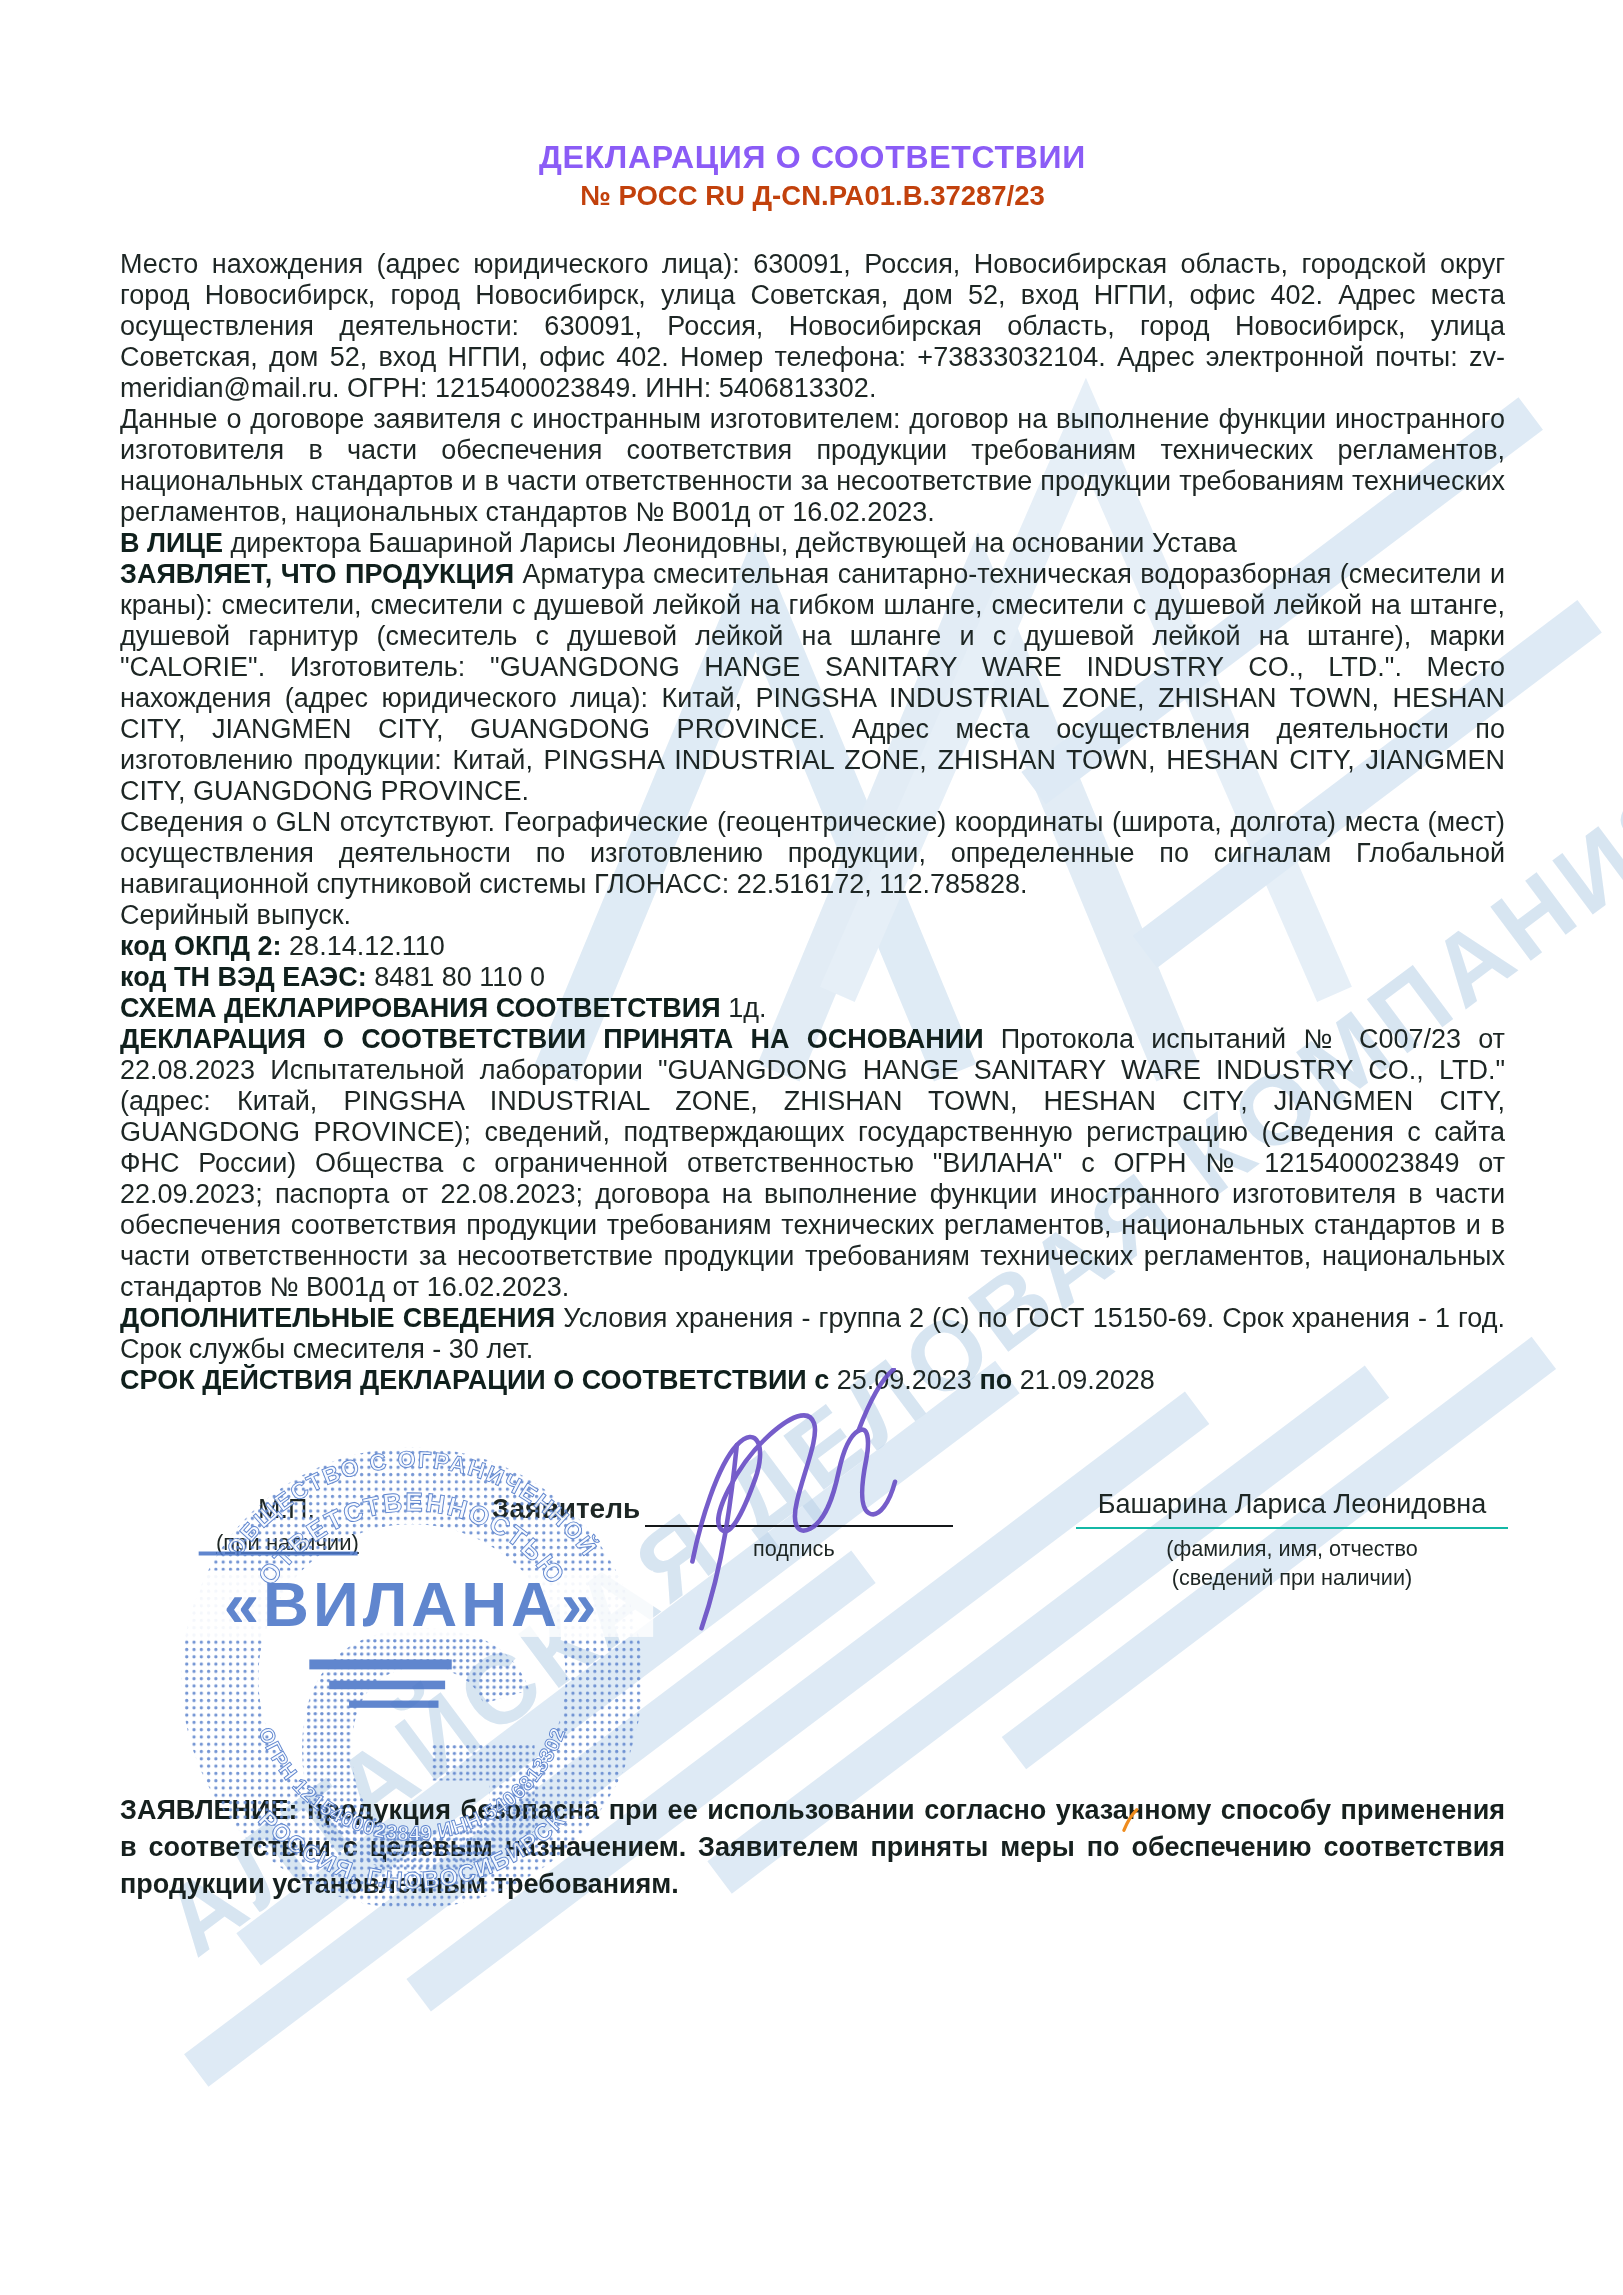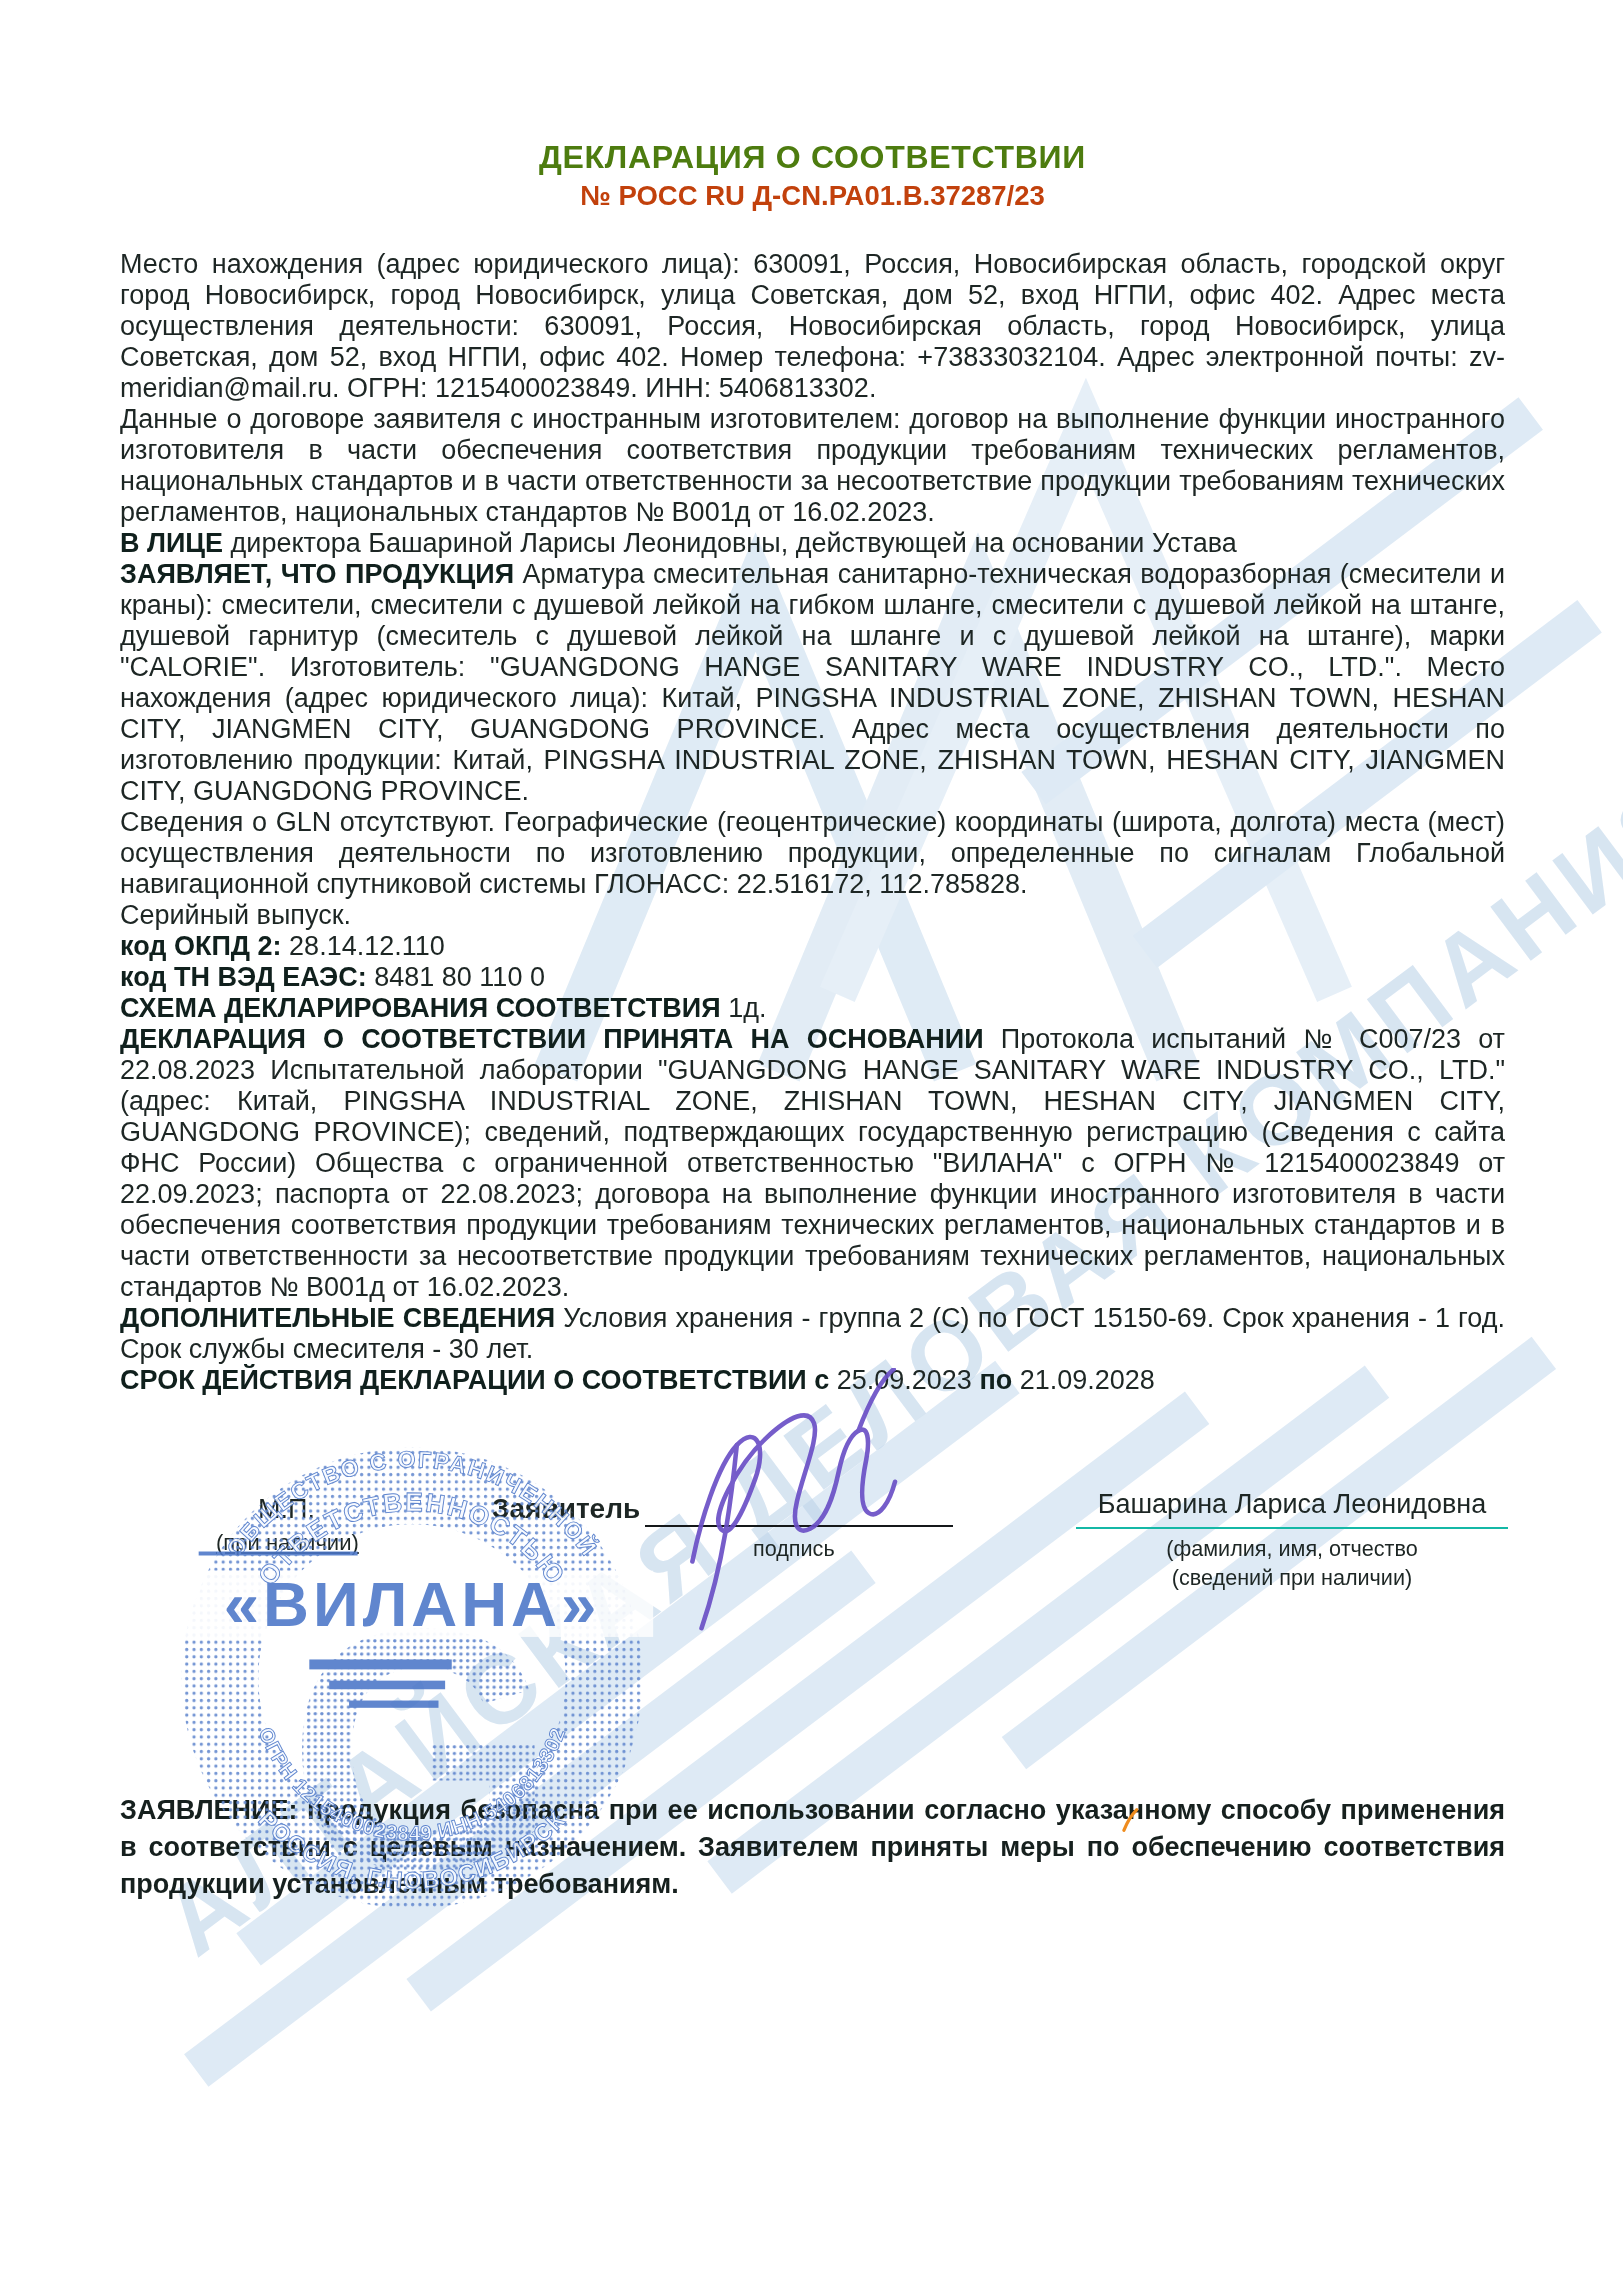--- a/index.html
+++ b/index.html
@@ -11,21 +11,21 @@
     color:#1d2624;
     overflow:hidden;
   }
   .layer{position:absolute;inset:0;}
   .watermark{z-index:1;}
   .content{
     position:absolute;left:120px;top:139px;width:1385px;z-index:2;
   }
   .title{
     text-align:center;font-size:32px;font-weight:bold;
-    letter-spacing:0.7px;margin:0 0 3.9px 0;color:#4d7c0f;
+    letter-spacing:0.7px;margin:0 0 3.9px 0;color:#8b5cf6;
   }
   .number{
     text-align:center;font-size:27.5px;font-weight:bold;
     margin:0 0 37px 0;color:#c2410c;
   }
   p.doc{
     font-size:27px;line-height:31px;text-align:justify;
     margin:0;
   }
   p.doc b{color:#10201d;}

